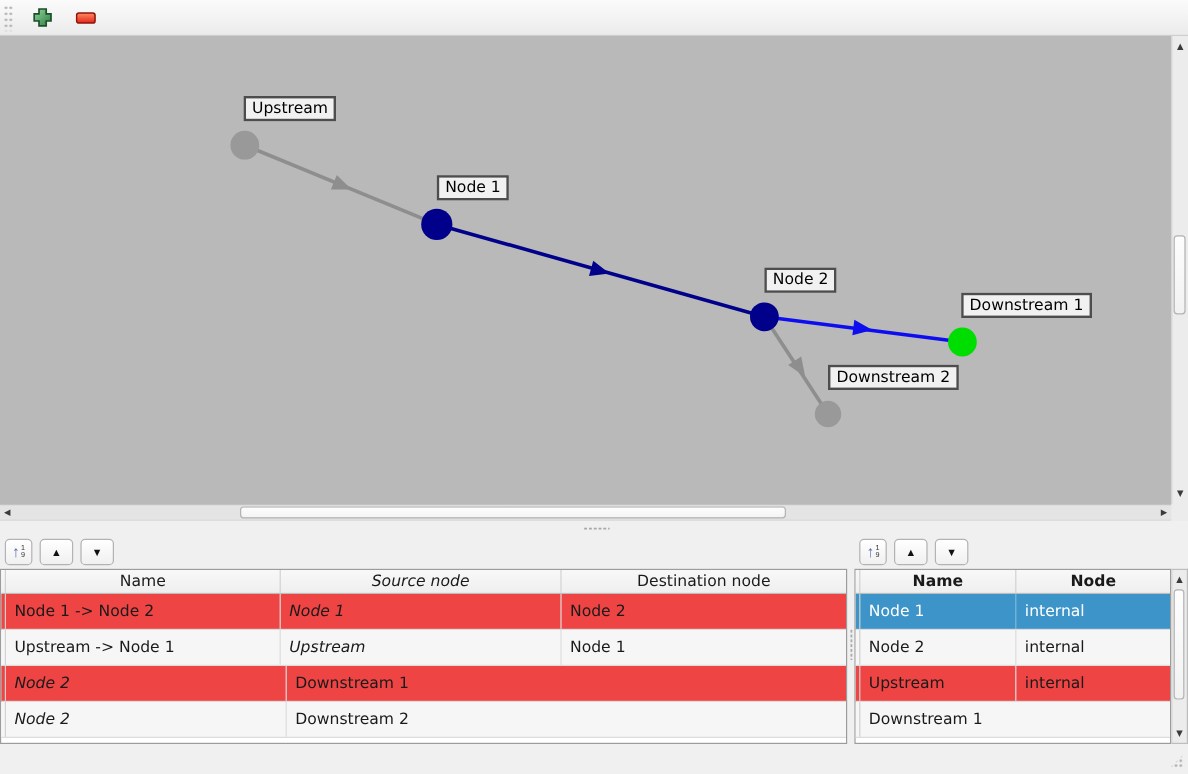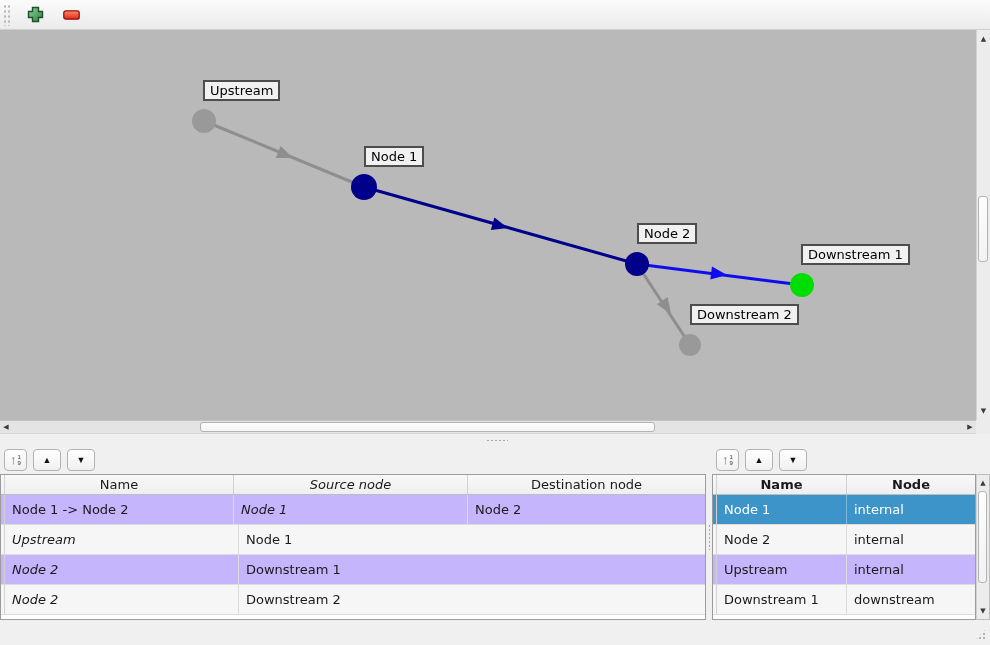--- a/index.html
+++ b/index.html
@@ -53,21 +53,21 @@
   .sort-arrow { color:#5b6cae; font-size:13px; font-weight:bold; line-height:12px; }
   .sort-nums { display:flex; flex-direction:column; font-size:6px; line-height:6px; color:#333; margin-left:1px; }
 
   
   .tablewrap { flex:1; display:flex; }
   .table { flex:1; display:flex; flex-direction:column; background:#fff; border:1px solid #9c9c9c; overflow:hidden; }
   .thead { display:flex; height:20px; background:linear-gradient(#f8f8f8,#efefef); border-bottom:1px solid #bdbdbd; }
   .th { font-size:13px; text-align:center; line-height:19px; border-right:1px solid #d2d2d2; overflow:hidden; }
   .th:last-child { border-right:none; }
   .tbody { flex:1; }
-  .tr { display:flex; height:30px; border-bottom:1px solid #dcdcdc; background:#c4b5fd; }
+  .tr { display:flex; height:30px; border-bottom:1px solid #dcdcdc; background:#ef4444; }
   .tr:nth-child(even) { background:#f6f6f6; }
   .td { line-height:29px; padding-left:7px; border-right:1px solid #dcdcdc; white-space:nowrap; overflow:hidden; }
   .td:last-child { border-right:none; }
   .gutter { width:4px; border-right:1px solid #d2d2d2; flex:none; }
   .etable .c1 { width:229px; } .etable .c2 { width:234px;font-style:italic; } .etable .c3 { flex:1; }
   .ntable .c1 { width:130px; } .ntable .c2 { flex:1; }
   .ntable .th { font-weight:bold; }
   .tr.selected, .tr.selected:nth-child(even) { color:#fff; }
   .tr.selected .td { border-right-color:rgba(255,255,255,0.35); border-bottom:none; }
   .tvscroll { width:14px; background:#ececec; border:1px solid #bdbdbd; border-left:1px solid #d2d2d2; position:relative; }
@@ -182,20 +182,21 @@
       </div>
       <div class="tbody">
         <div class="tr">
           <div class="gutter"></div>
           <div class="td c1">Node 1 -&gt; Node 2</div>
           <div class="td c2">Node 1</div>
           <div class="td c3">Node 2</div>
         </div>
         <div class="tr">
           <div class="gutter"></div>
+          <div class="td c1">Upstream -&gt; Node 1</div>
           <div class="td c2">Upstream</div>
           <div class="td c3">Node 1</div>
         </div>
         <div class="tr">
           <div class="gutter"></div>
           <div class="td c2">Node 2</div>
           <div class="td c3">Downstream 1</div>
         </div>
         <div class="tr">
           <div class="gutter"></div>
@@ -245,21 +246,20 @@
             <div class="td c2">internal</div>
           </div>
           <div class="tr">
             <div class="gutter"></div>
             <div class="td c1">Upstream</div>
             <div class="td c2">internal</div>
           </div>
           <div class="tr">
             <div class="gutter"></div>
             <div class="td c1">Downstream 1</div>
-            <div class="td c2">downstream</div>
           </div>
         </div>
       </div>
       <div class="tvscroll">
         <div class="sb-btn sb-up">▲</div>
         <div class="vthumb" style="top:16px; height:92px;"></div>
         <div class="sb-btn sb-down">▼</div>
       </div>
     </div>
   </div>

